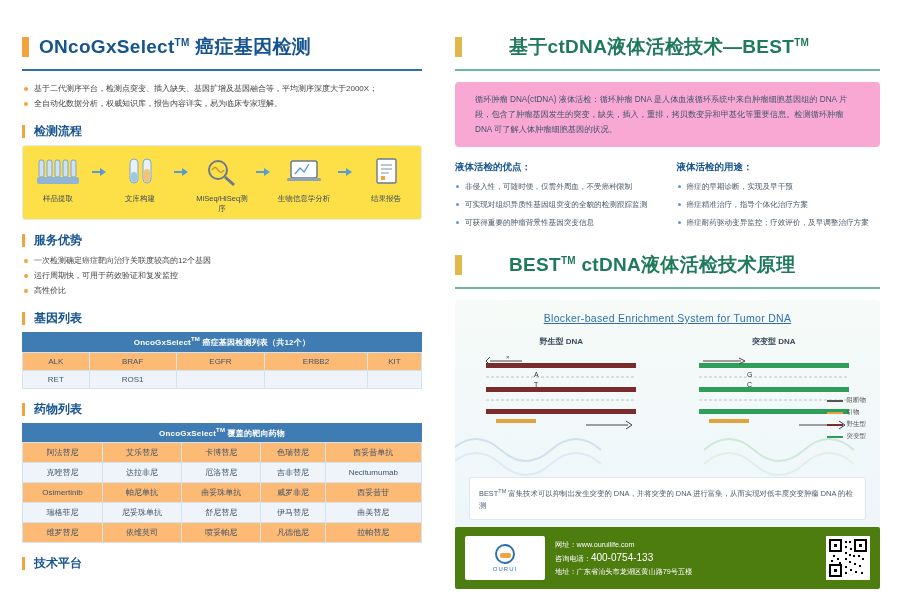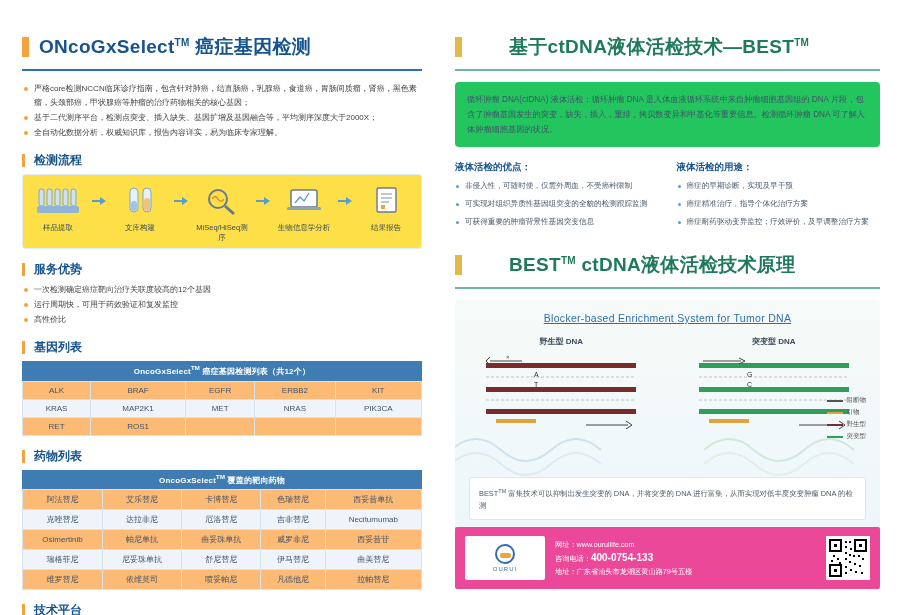--- a/index.html
+++ b/index.html
@@ -63,27 +63,27 @@
   }
   table.tbl caption .sup { font-size:6px; vertical-align:super; }
   table.tbl td {
     border:1px solid #d6e2ee; text-align:center; padding:4px 1px;
     color:#41546b; background:#fdba74;
   }
   table.tbl tr:nth-child(even) td { background:#eef4fa; }
 
   
   .intro-box {
-    background:#22c55e; border-radius:4px; padding:10px 12px;
+    background:#f9a8d4; border-radius:4px; padding:10px 20px;
     font-size:8.2px; line-height:15px; color:#41546b; margin-bottom:14px;
   }
 
   
   .two-col { display:flex; gap:18px; }
-  .two-col > div { flex:1;font-family:Liberation Mono, monospace; }
+  .two-col > div { flex:1; }
   .sub-head {
     font-size:9.5px; font-weight:bold; color:#16548f; margin-bottom:6px;
   }
   ul.dot { list-style:none; margin:0; padding:0; }
   ul.dot li {
     position:relative; padding-left:10px; font-size:7.6px; line-height:13px;
     color:#4a5a6b; margin-bottom:5px;
   }
   ul.dot li:before {
     content:""; position:absolute; left:1px; top:5px;
@@ -111,57 +111,56 @@
   .principle-note {
     position:absolute; left:14px; right:14px; bottom:12px;
     background:#ffffff; border:1px solid #dbe7f2; border-radius:3px;
     padding:7px 9px; font-size:7.4px; color:#4a5a6b; line-height:12px;
   }
   .principle-note .sup { font-size:5.5px; vertical-align:super; }
 
   
   .footer {
     position:absolute; left:455px; top:527px; width:425px; height:62px;
-    background:#ec4899; border-radius:2px; display:flex; align-items:center;
+    background:#4d7c0f; border-radius:2px; display:flex; align-items:center;
     padding:0 10px; gap:10px;
   }
   .logo-box {
     width:80px; height:44px; background:#fff; border-radius:2px;
     display:flex; flex-direction:column; align-items:center; justify-content:center;
   }
   .logo-mark {
     width:20px; height:20px; border:2px solid #2f6fb0; border-radius:50%;
     position:relative;
   }
   .logo-mark:after{
     content:""; position:absolute; left:3px; top:7px; width:11px; height:5px;
     background:#f2a33c; border-radius:2px;
   }
   .logo-text { font-size:6px; color:#2f6fb0; margin-top:2px; letter-spacing:1px; }
   .contact { color:#fff; font-size:7.2px; line-height:13px; flex:1; }
-  .contact .tel { font-size:10px; font-weight:bold; }
+  .contact .tel { font-size:10px; font-weight:normal; }
   .qr { width:44px; height:44px; background:#fff; padding:2px; }
   .qr svg { display:block; }
 
   .deco-leaf { position:absolute; pointer-events:none; }
 </style>
 </head>
 <body>
 
 <div class="page">
 
   <div class="col-left">
 
     <div class="main-title">
       <span class="bar"></span>
       <span><span>ONcoGxSelect</span><span class="sup">TM</span><span> 癌症基因检测</span></span>
     </div>
 
     <ul class="bul">
-      <li>严格core检测NCCN临床诊疗指南，包含针对肺癌，结直肠癌，乳腺癌，食道癌，胃肠间质瘤，肾癌，黑色素瘤，头颈部癌，甲状腺癌等肿瘤的治疗药物相关的核心基因；</li>
       <li>基于二代测序平台，检测点突变、插入缺失、基因扩增及基因融合等，平均测序深度大于2000X；</li>
       <li>全自动化数据分析，权威知识库，报告内容详实，易为临床专家理解。</li>
     </ul>
 
     <div class="sec-title">检测流程</div>
 
     <div class="flow">
       <div class="flow-step">
         <div class="flow-ico">
           <svg width="46" height="32" viewBox="0 0 46 32">
@@ -258,27 +257,20 @@
     <div class="sec-title">基因列表</div>
     <table class="tbl">
       <caption><span>OncoGxSelect</span><span class="sup">TM</span><span> 癌症基因检测列表（共12个）</span></caption>
       <tbody>
         <tr>
           <td>ALK</td>
           <td>BRAF</td>
           <td>EGFR</td>
           <td>ERBB2</td>
           <td>KIT</td>
-        </tr>
-        <tr>
-          <td>KRAS</td>
-          <td>MAP2K1</td>
-          <td>MET</td>
-          <td>NRAS</td>
-          <td>PIK3CA</td>
         </tr>
         <tr>
           <td>RET</td>
           <td>ROS1</td>
           <td></td>
           <td></td>
           <td></td>
         </tr>
       </tbody>
     </table>

